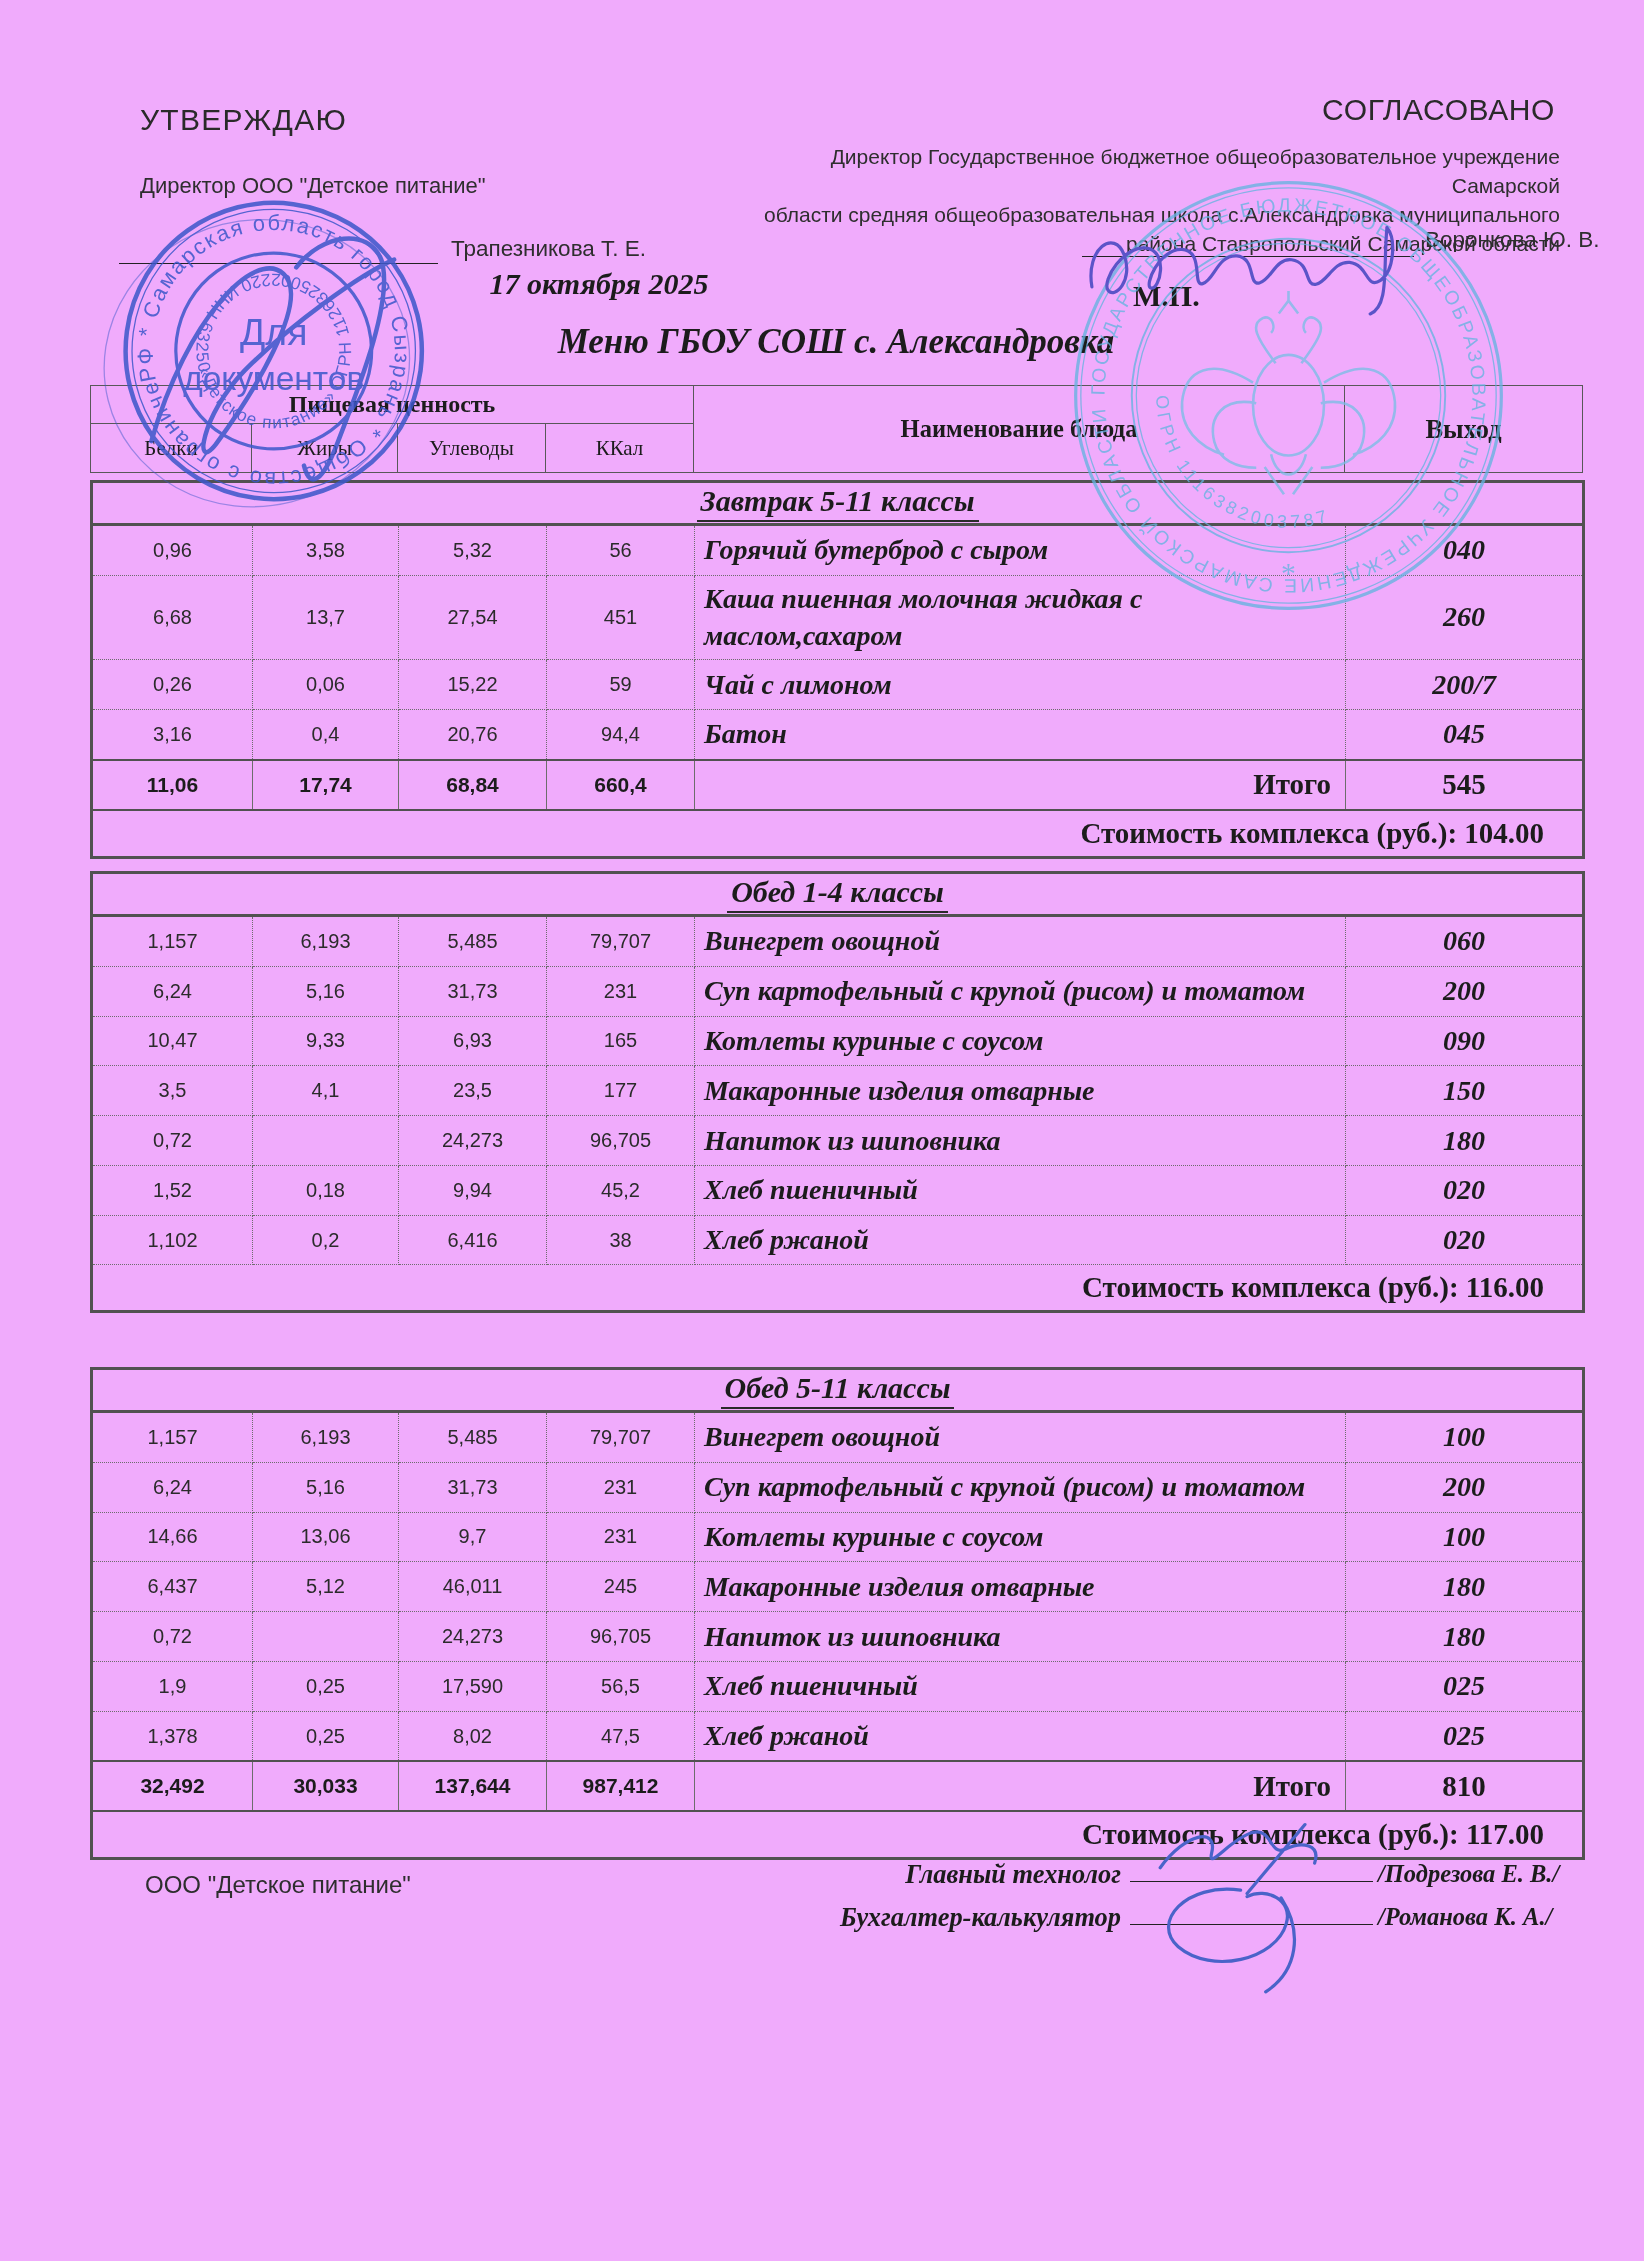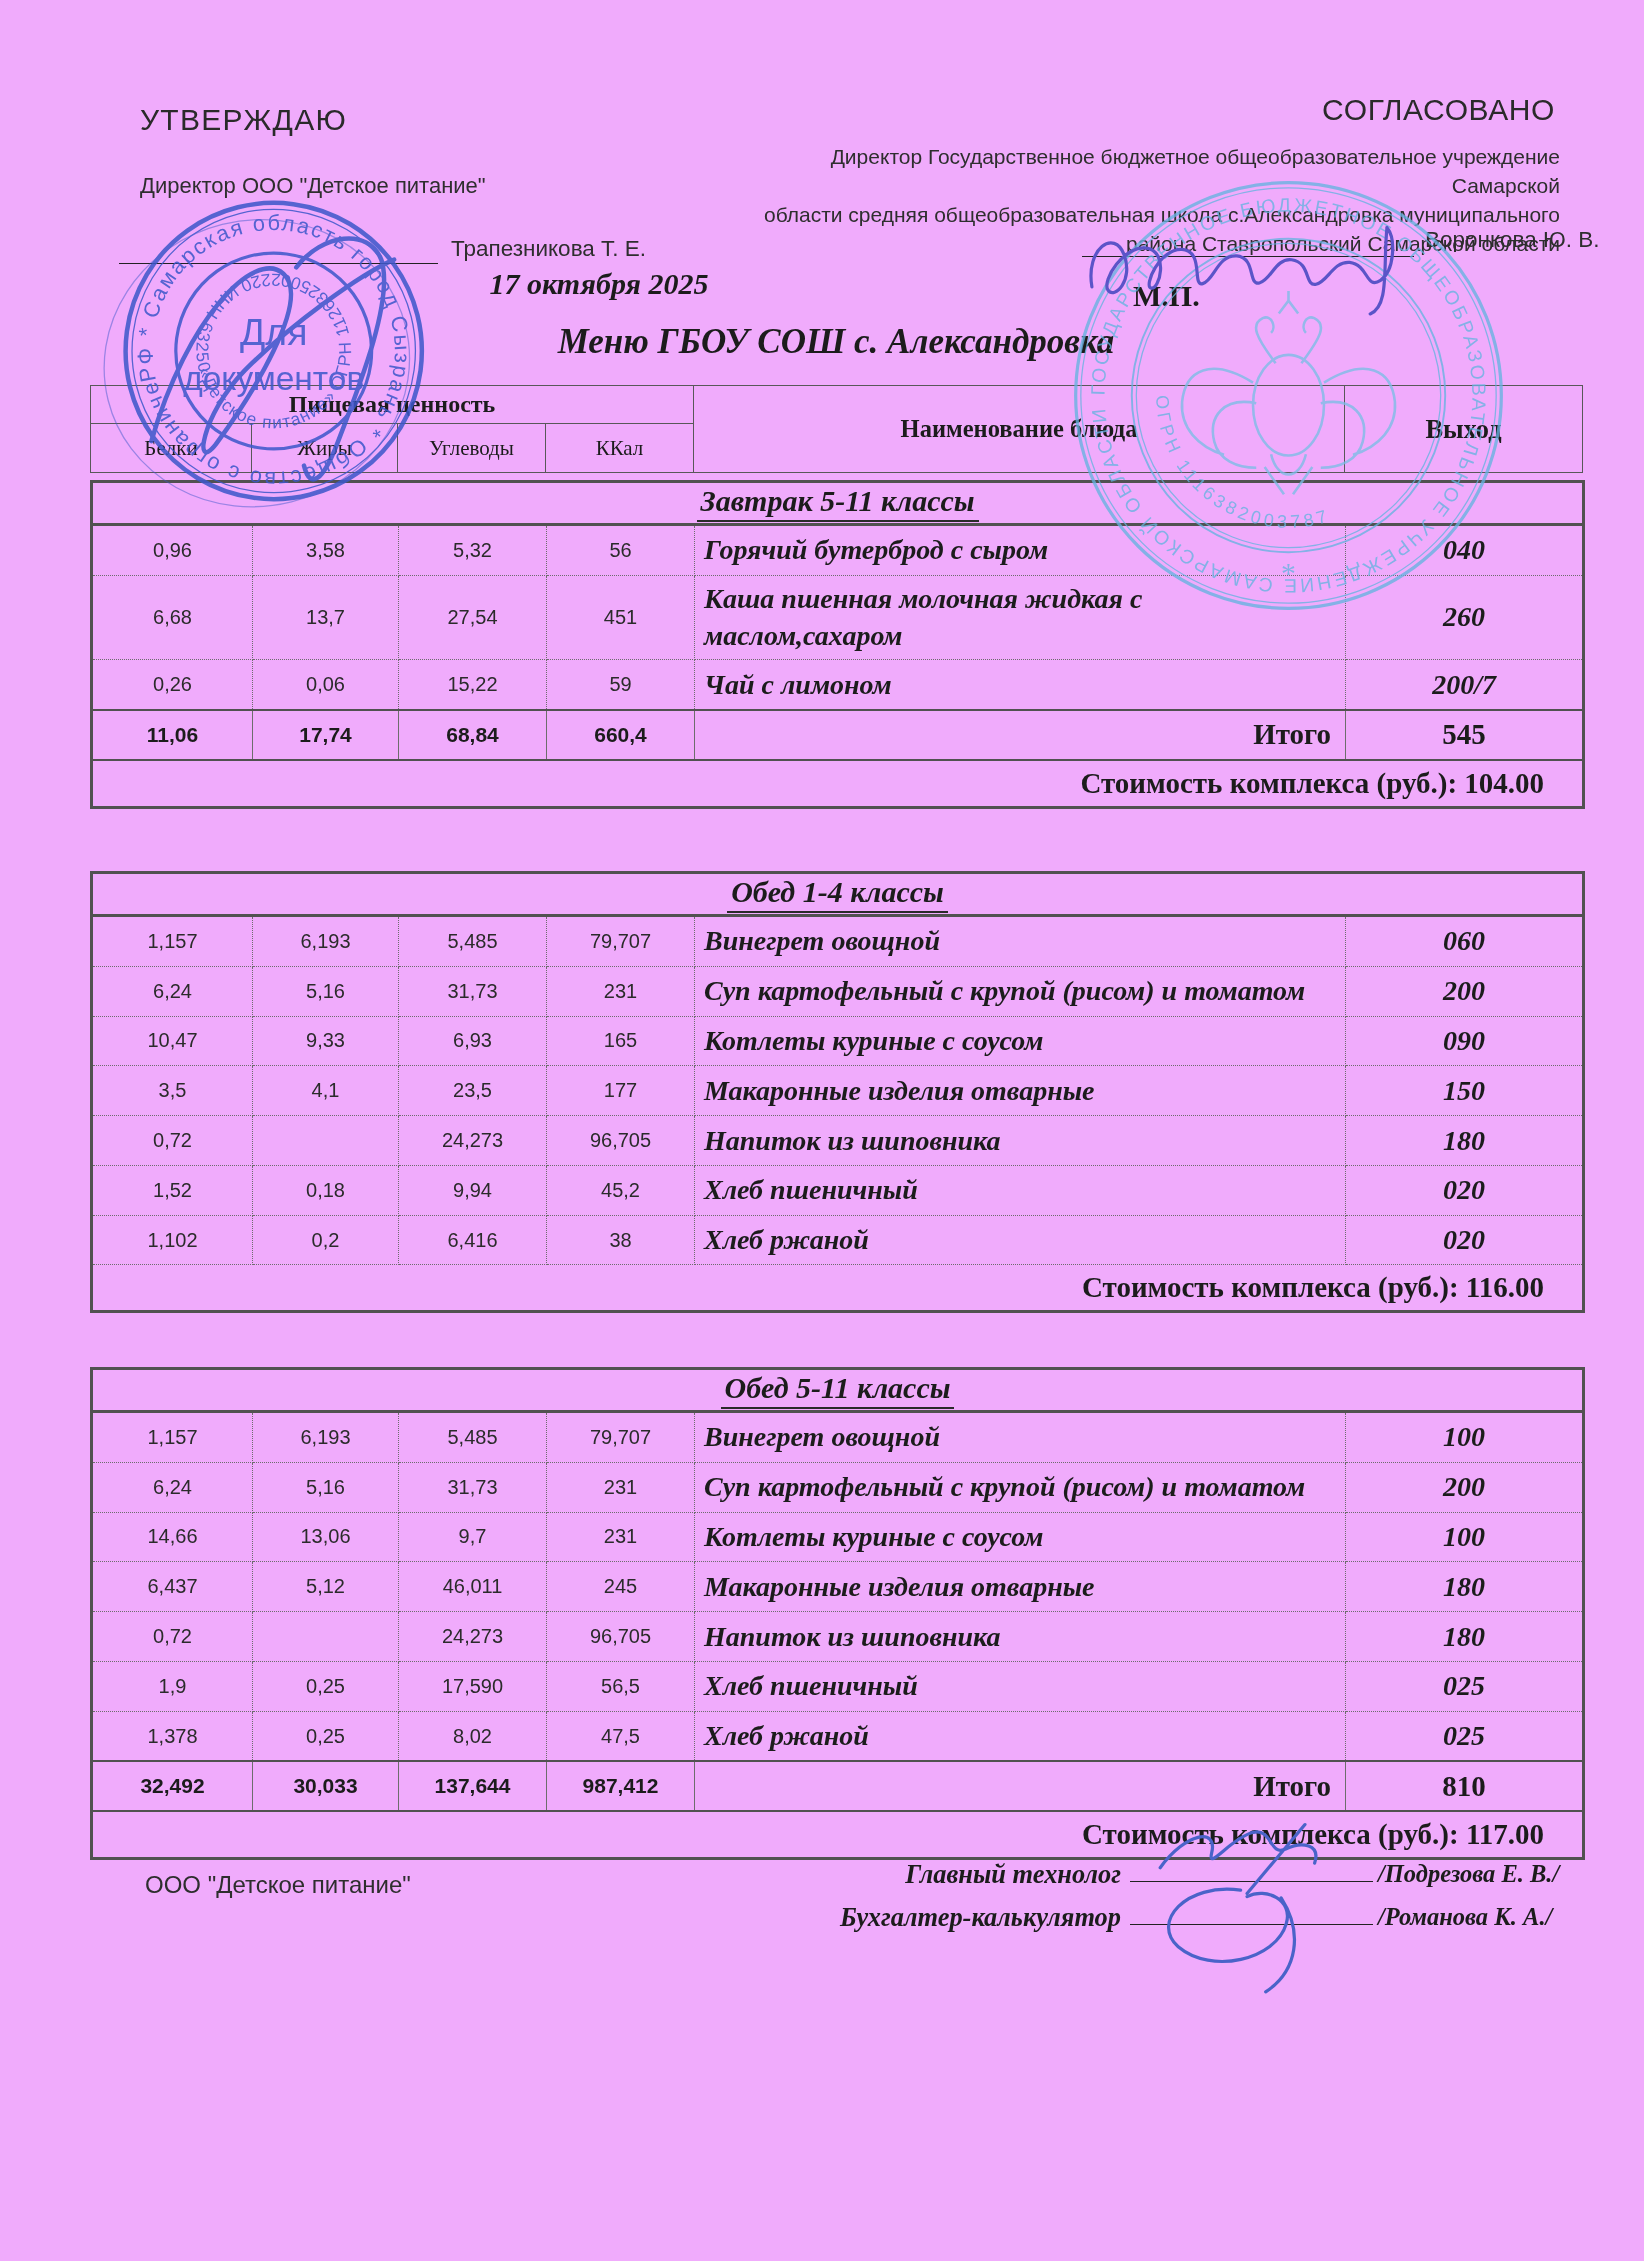--- a/index.html
+++ b/index.html
@@ -159,20 +159,28 @@
 
         <tr class="data-row">
           <td class="num">0,26</td>
           <td class="num">0,06</td>
           <td class="num">15,22</td>
           <td class="num">59</td>
           <td class="dish">Чай с лимоном</td>
           <td class="out">200/7</td>
         </tr>
 
+        <tr class="data-row">
+          <td class="num">3,16</td>
+          <td class="num">0,4</td>
+          <td class="num">20,76</td>
+          <td class="num">94,4</td>
+          <td class="dish">Батон</td>
+          <td class="out">045</td>
+        </tr>
 
     </tbody>
     <tbody>
       <tr class="total-row">
         <td class="tnum">11,06</td>
         <td class="tnum">17,74</td>
         <td class="tnum">68,84</td>
         <td class="tnum">660,4</td>
         <td class="tlabel">Итого</td>
         <td class="tout">545</td>

